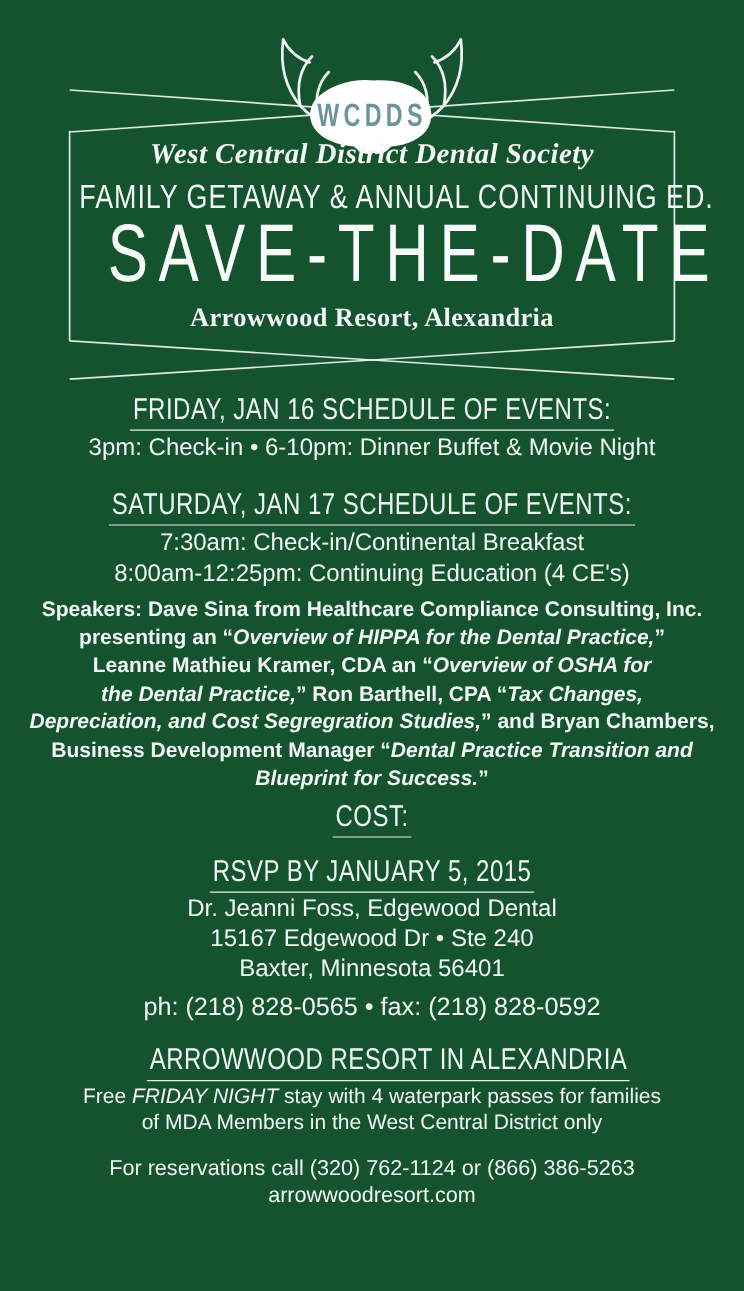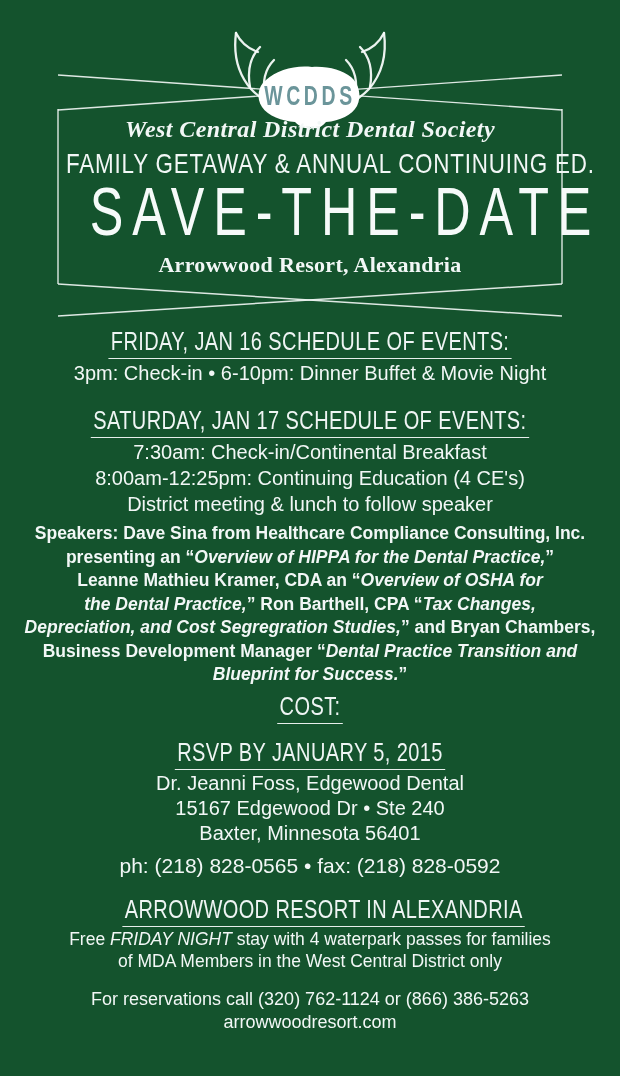--- a/index.html
+++ b/index.html
@@ -95,21 +95,20 @@
     <div class="sec-h">
       <span class="cond">FRIDAY, JAN 16 SCHEDULE OF EVENTS:</span>
     </div>
     <div class="b20">3pm: Check-in • 6-10pm: Dinner Buffet &amp; Movie Night</div>
 
     <div class="sec-h mt-sat">
       <span class="cond">SATURDAY, JAN 17 SCHEDULE OF EVENTS:</span>
     </div>
     <div class="b20">7:30am: Check-in/Continental Breakfast</div>
     <div class="b20">8:00am-12:25pm: Continuing Education (4 CE's)</div>
-    <div class="b20">District meeting &amp; lunch to follow speaker</div>
 
     <div class="speak">
         <div><span>Speakers: Dave Sina from Healthcare Compliance Consulting, Inc.</span></div>
         <div><span>presenting an “</span><span class="it">Overview of HIPPA for the Dental Practice,</span><span>”</span></div>
         <div><span>Leanne Mathieu Kramer, CDA an “</span><span class="it">Overview of OSHA for</span></div>
         <div><span class="it">the Dental Practice,</span><span>” Ron Barthell, CPA “</span><span class="it">Tax Changes,</span></div>
         <div><span class="it">Depreciation, and Cost Segregration Studies,</span><span>” and Bryan Chambers,</span></div>
         <div><span>Business Development Manager “</span><span class="it">Dental Practice Transition and</span></div>
         <div><span class="it">Blueprint for Success.</span><span>”</span></div>
       </div>

